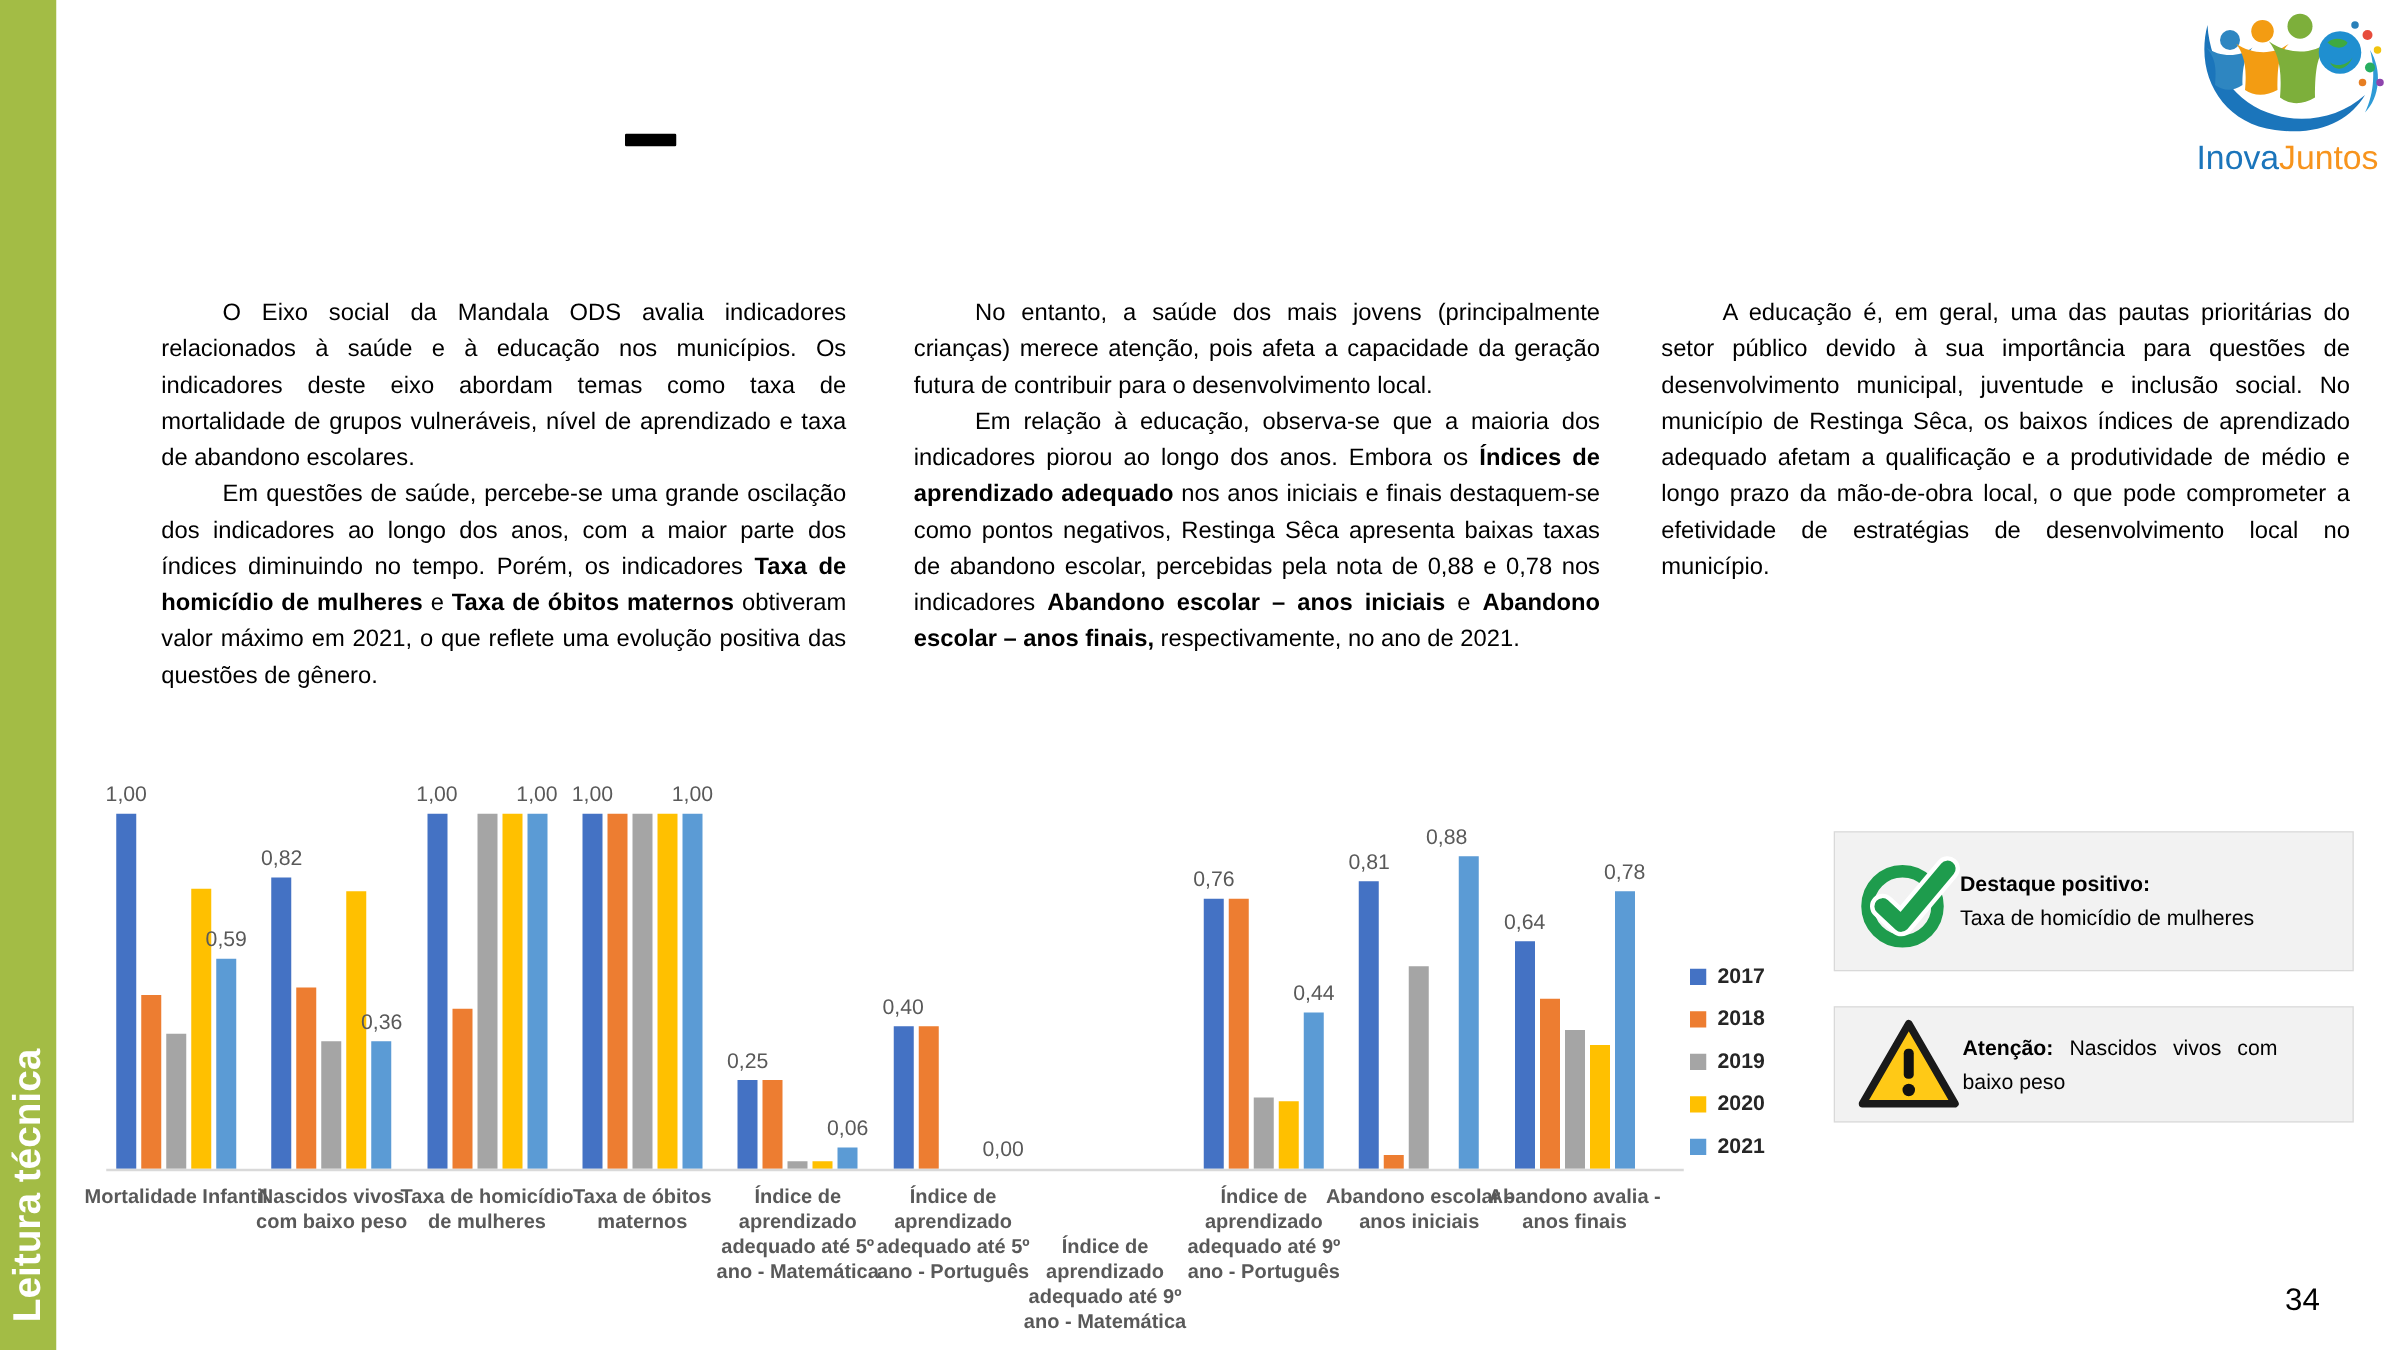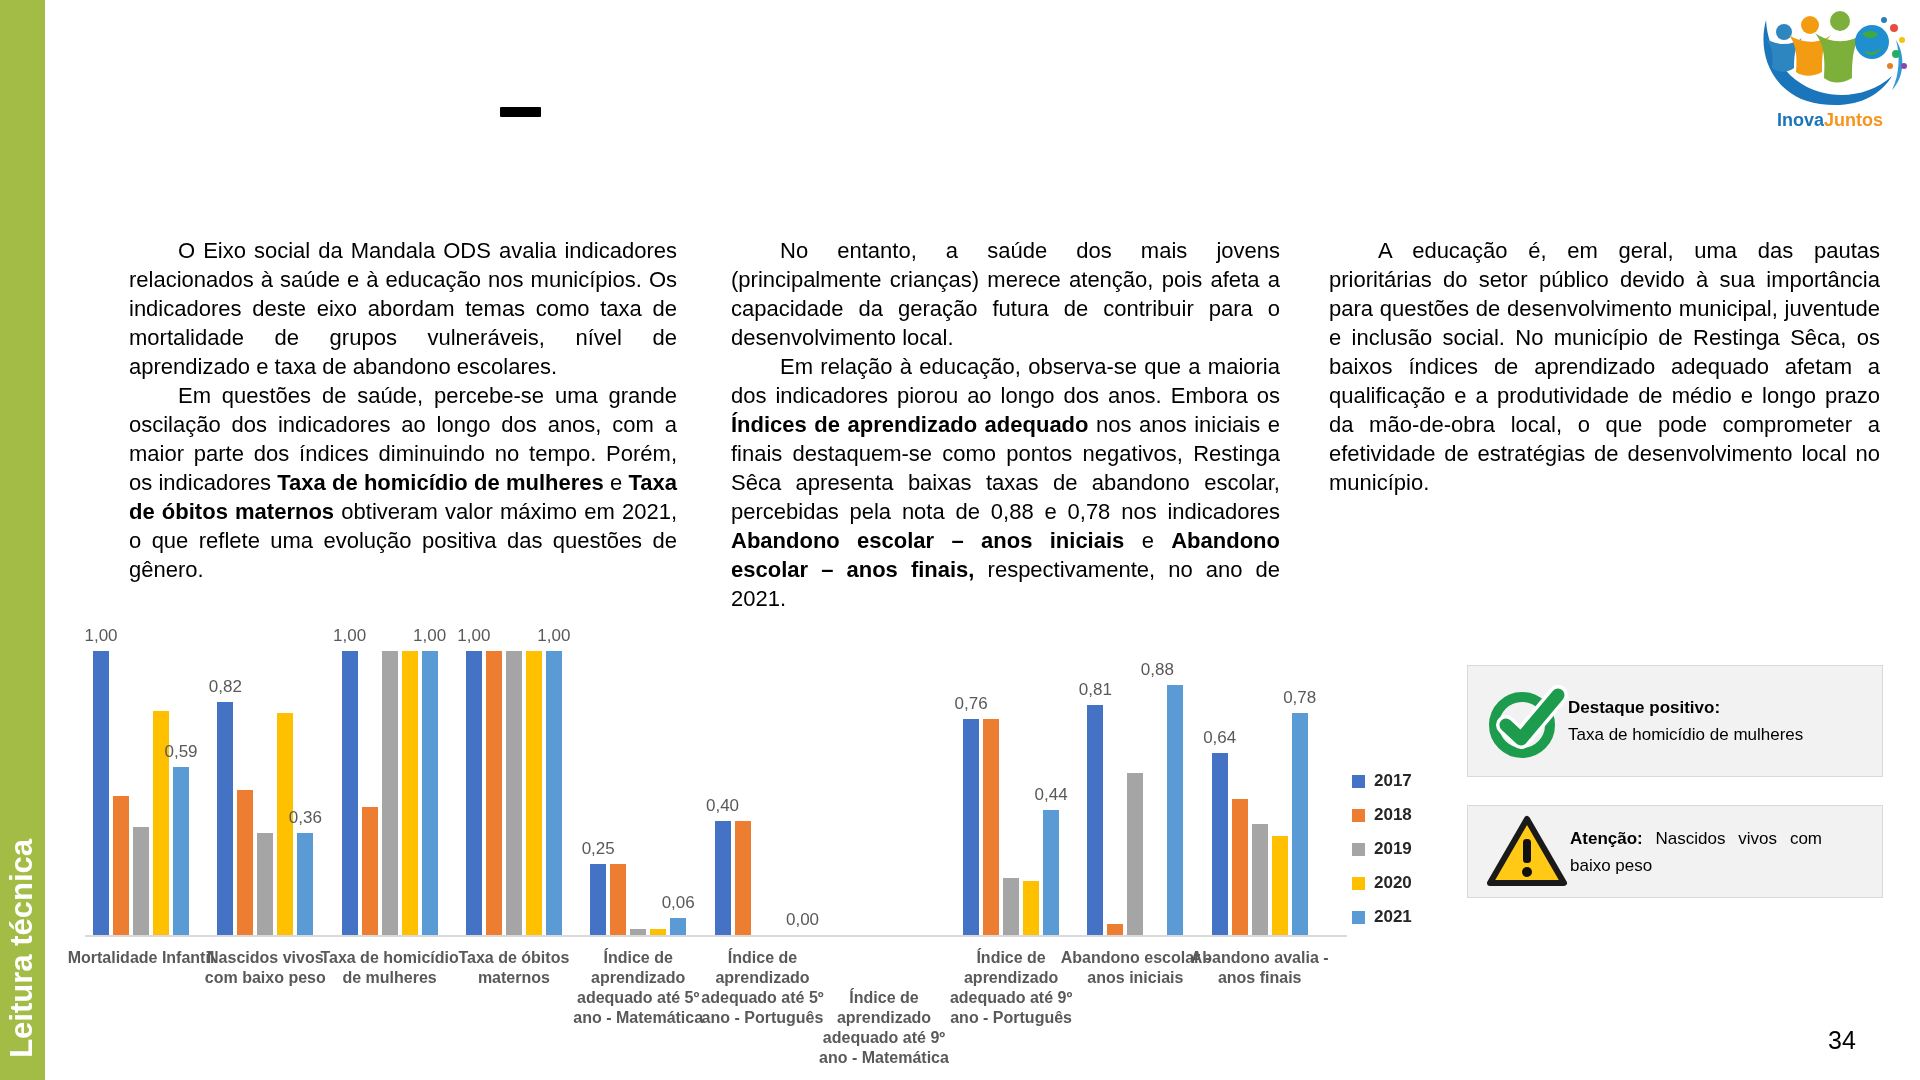--- a/index.html
+++ b/index.html
@@ -6,23 +6,23 @@
   html,body{width:1920px;height:1080px}
   body{position:relative;background:#fff;font-family:"Liberation Sans",sans-serif;overflow:hidden;color:#000}
 
   .sidebar{position:absolute;left:0;top:0;width:45px;height:1080px;background:#A3BC45}
   .sidebar-label{position:absolute;left:4px;bottom:22px;writing-mode:vertical-rl;transform:rotate(180deg);
     color:#fff;font-weight:bold;font-size:31px;white-space:nowrap}
 
   .title-dash{position:absolute;left:500px;top:107px;width:41px;height:10px;background:#000;border-radius:1px}
 
   .logo{position:absolute;left:1750px;top:6px;width:160px;text-align:center}
-  .logo-wordmark{font-size:18px;font-weight:bold;margin-top:-4px;letter-spacing:0}
-
-  .col{position:absolute;top:236px;font-size:22px;line-height:29px;text-align:justify}
+  .logo-wordmark{font-size:27px;font-weight:normal;margin-top:-4px;letter-spacing:0}
+
+  .col{position:absolute;top:236px;font-size:19px;line-height:29px;text-align:justify}
   .col p{text-indent:49px}
   #col1{left:129px;width:548px}
   #col2{left:731px;width:549px}
   #col3{left:1329px;width:551px}
 
   #plot{position:absolute;left:93px;top:651px;width:1250px;height:284px}
   .group{position:absolute;bottom:0;width:96px;height:284px}
   .bar{position:absolute;bottom:0;width:16px}
   .dlabel{position:absolute;width:60px;text-align:center;font-size:17px;color:#595959;white-space:nowrap}
   .axis{position:absolute;left:85px;top:935px;width:1262px;height:2px;background:#D9D9D9}

